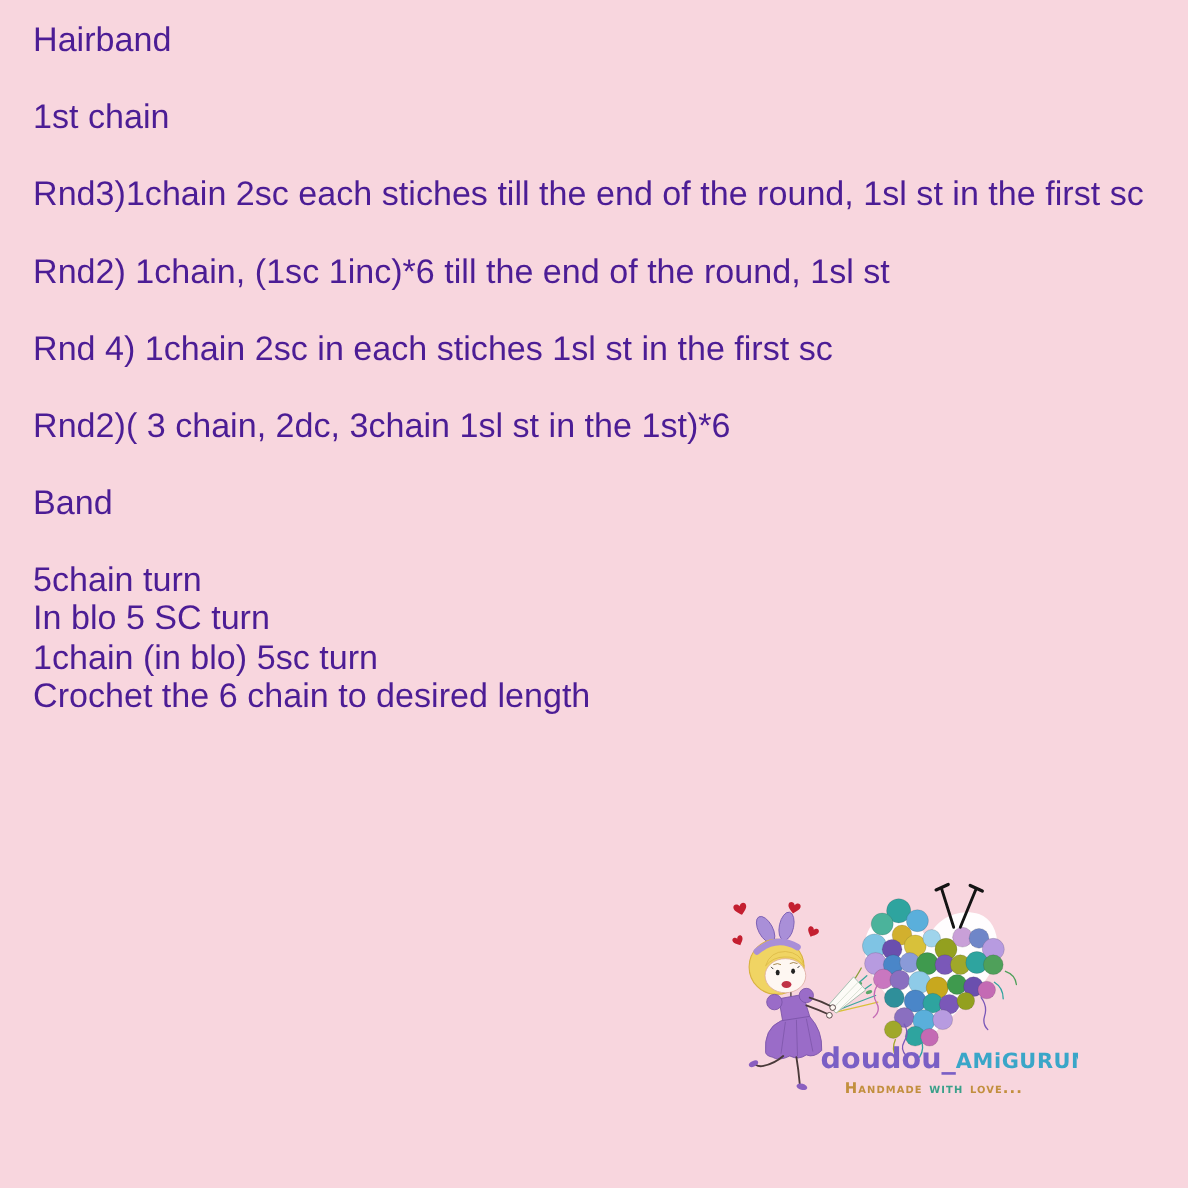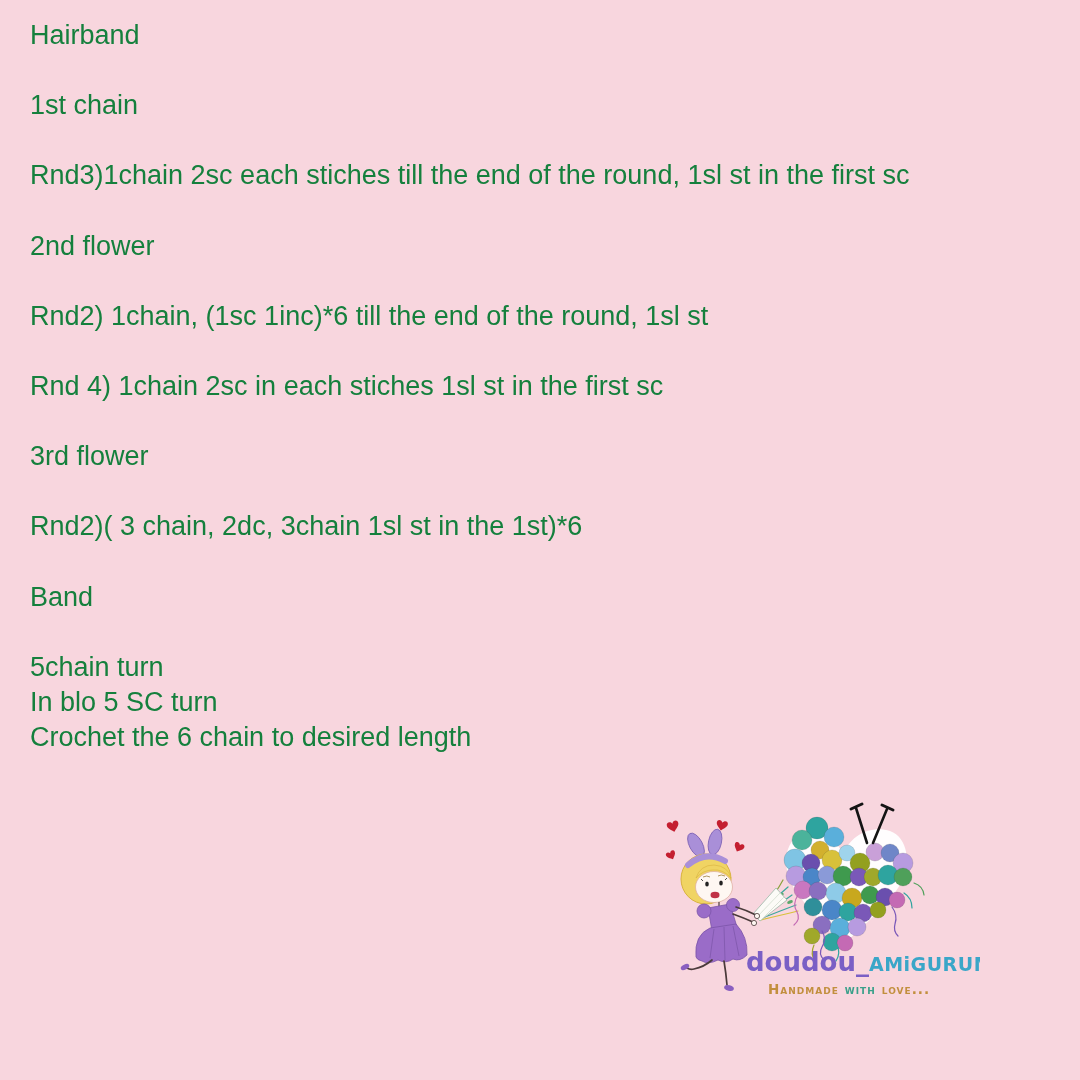--- a/index.html
+++ b/index.html
@@ -6,22 +6,22 @@
   .canvas {
     position:relative;
     width:1080px; height:1080px;
     background:#f8d6de;
     overflow:hidden;
     font-family:"Liberation Sans","DejaVu Sans",sans-serif;
   }
   .doc {
     position:absolute;
     left:30px; top:18px; right:10px;
-    color:#15803d;
-    font-size:27px;
+    color:#4c1d95;
+    font-size:31px;
     line-height:35.1px;
     font-weight:400;
   }
   .para { margin:0 0 35.1px 0; }
   .para:last-child { margin-bottom:0; }
   .line { white-space:pre; min-height:35.1px; }
   .logo {
     position:absolute;
     left:640px; top:790px;
     width:340px; height:235px;
@@ -45,40 +45,35 @@
     <div class="para">
       <div class="line">Hairband</div>
     </div>
     <div class="para">
       <div class="line">1st chain</div>
     </div>
     <div class="para">
       <div class="line">Rnd3)1chain 2sc each stiches till the end of the round, 1sl st in the first sc</div>
     </div>
     <div class="para">
-      <div class="line">2nd flower</div>
-    </div>
-    <div class="para">
       <div class="line">Rnd2) 1chain, (1sc 1inc)*6 till the end of the round, 1sl st</div>
     </div>
     <div class="para">
       <div class="line">Rnd 4) 1chain 2sc in each stiches 1sl st in the first sc</div>
-    </div>
-    <div class="para">
-      <div class="line">3rd flower</div>
     </div>
     <div class="para">
       <div class="line">Rnd2)( 3 chain, 2dc, 3chain 1sl st in the 1st)*6</div>
     </div>
     <div class="para">
       <div class="line">Band</div>
     </div>
     <div class="para">
       <div class="line">5chain turn</div>
       <div class="line">In blo 5 SC turn</div>
+      <div class="line">1chain (in blo) 5sc turn</div>
       <div class="line">Crochet the 6 chain to desired length</div>
     </div>
   </main>
 
   <figure class="logo">
     <svg width="340" height="235" viewBox="0 0 340 235" xmlns="http://www.w3.org/2000/svg">
       <defs>
         <path id="hrt" d="M 0 -2.2 C -1.2 -5.2 -5.6 -5.2 -5.6 -1.6 C -5.6 1.2 -2.4 3.2 0 5.6 C 2.4 3.2 5.6 1.2 5.6 -1.6 C 5.6 -5.2 1.2 -5.2 0 -2.2 Z"></path>
       </defs>
 

